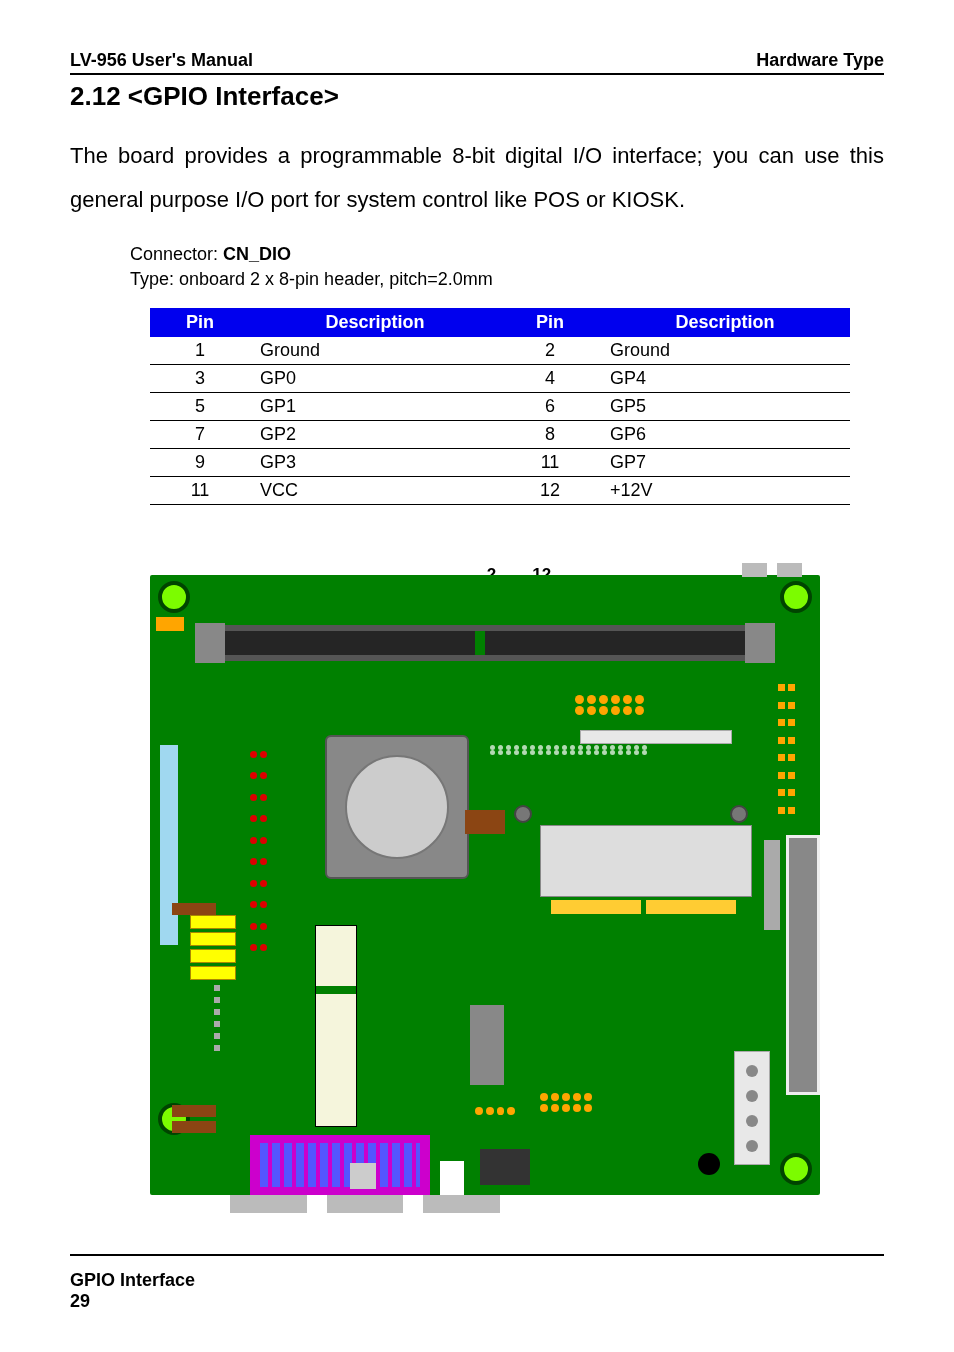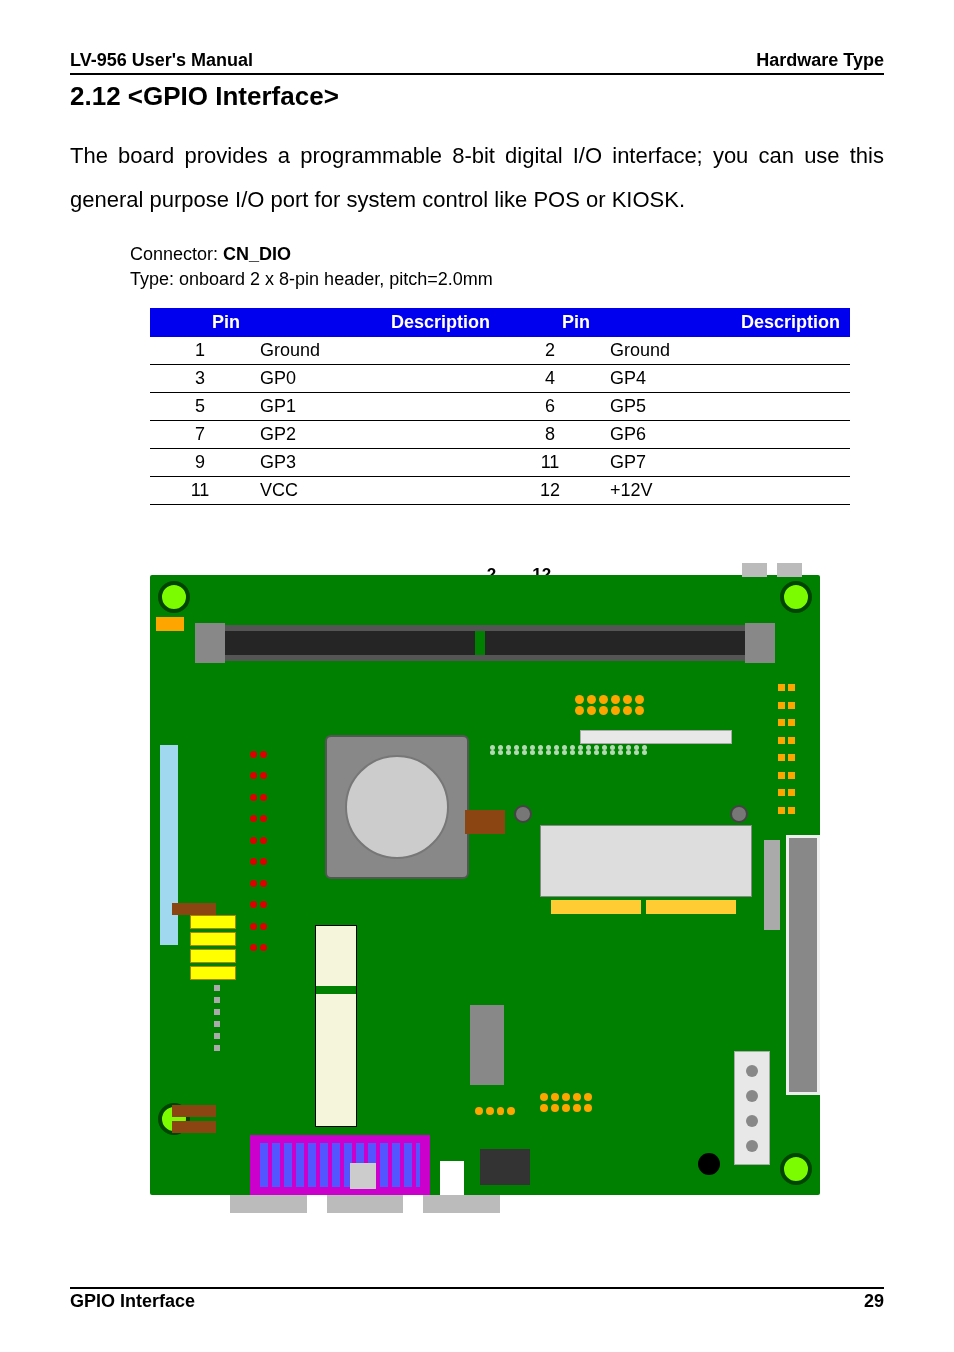--- a/index.html
+++ b/index.html
@@ -45,23 +45,23 @@
     margin-left: 80px;
     border-collapse: collapse;
     width: 700px;
   }
   table.pinout th {
     background: #0000ee;
     color: #fff;
     font-weight: bold;
     font-size: 18px;
     padding: 4px 10px;
-    text-align: right;
-  }
-  table.pinout th.pin-col { text-align: right; width: 80px; }
+    text-align: center;
+  }
+  table.pinout th.pin-col { text-align: center; width: 80px; }
   table.pinout td {
     border-bottom: 1px solid #000;
     font-size: 18px;
     padding: 3px 10px;
   }
   table.pinout td.pin-col { text-align: center; }
 
   
   .pcb-wrap {
     margin-top: 40px;
@@ -263,23 +263,23 @@
 
   .gray-blk { position:absolute; top:430px; left:320px; width:34px; height:80px; background:#888; }
   .gray-blk2 { position:absolute; top:265px; right:40px; width:16px; height:90px; background:#aaa; }
 
   .footer {
     position: absolute;
     bottom: 40px;
     left: 70px;
     right: 70px;
     border-top: 2px solid #000;
-    padding-top: 2px;
+    padding-top: 14px;
     display:flex; justify-content:space-between;
-    font-weight:bold; font-size:18px;
+    font-weight:bold; font-size:18px;flex-direction:column;
   }
   .conn-top-gray {
     position:absolute; top:-12px; right:18px; width:60px; height:14px;
     display:flex; gap:10px;
   }
   .conn-top-gray .g { flex:1; height:100%; background:#bbb; }
   .bottom-ports {
     position:absolute; bottom:-18px; left:80px; width:270px; height:18px;
     display:flex; gap:20px;
   }

